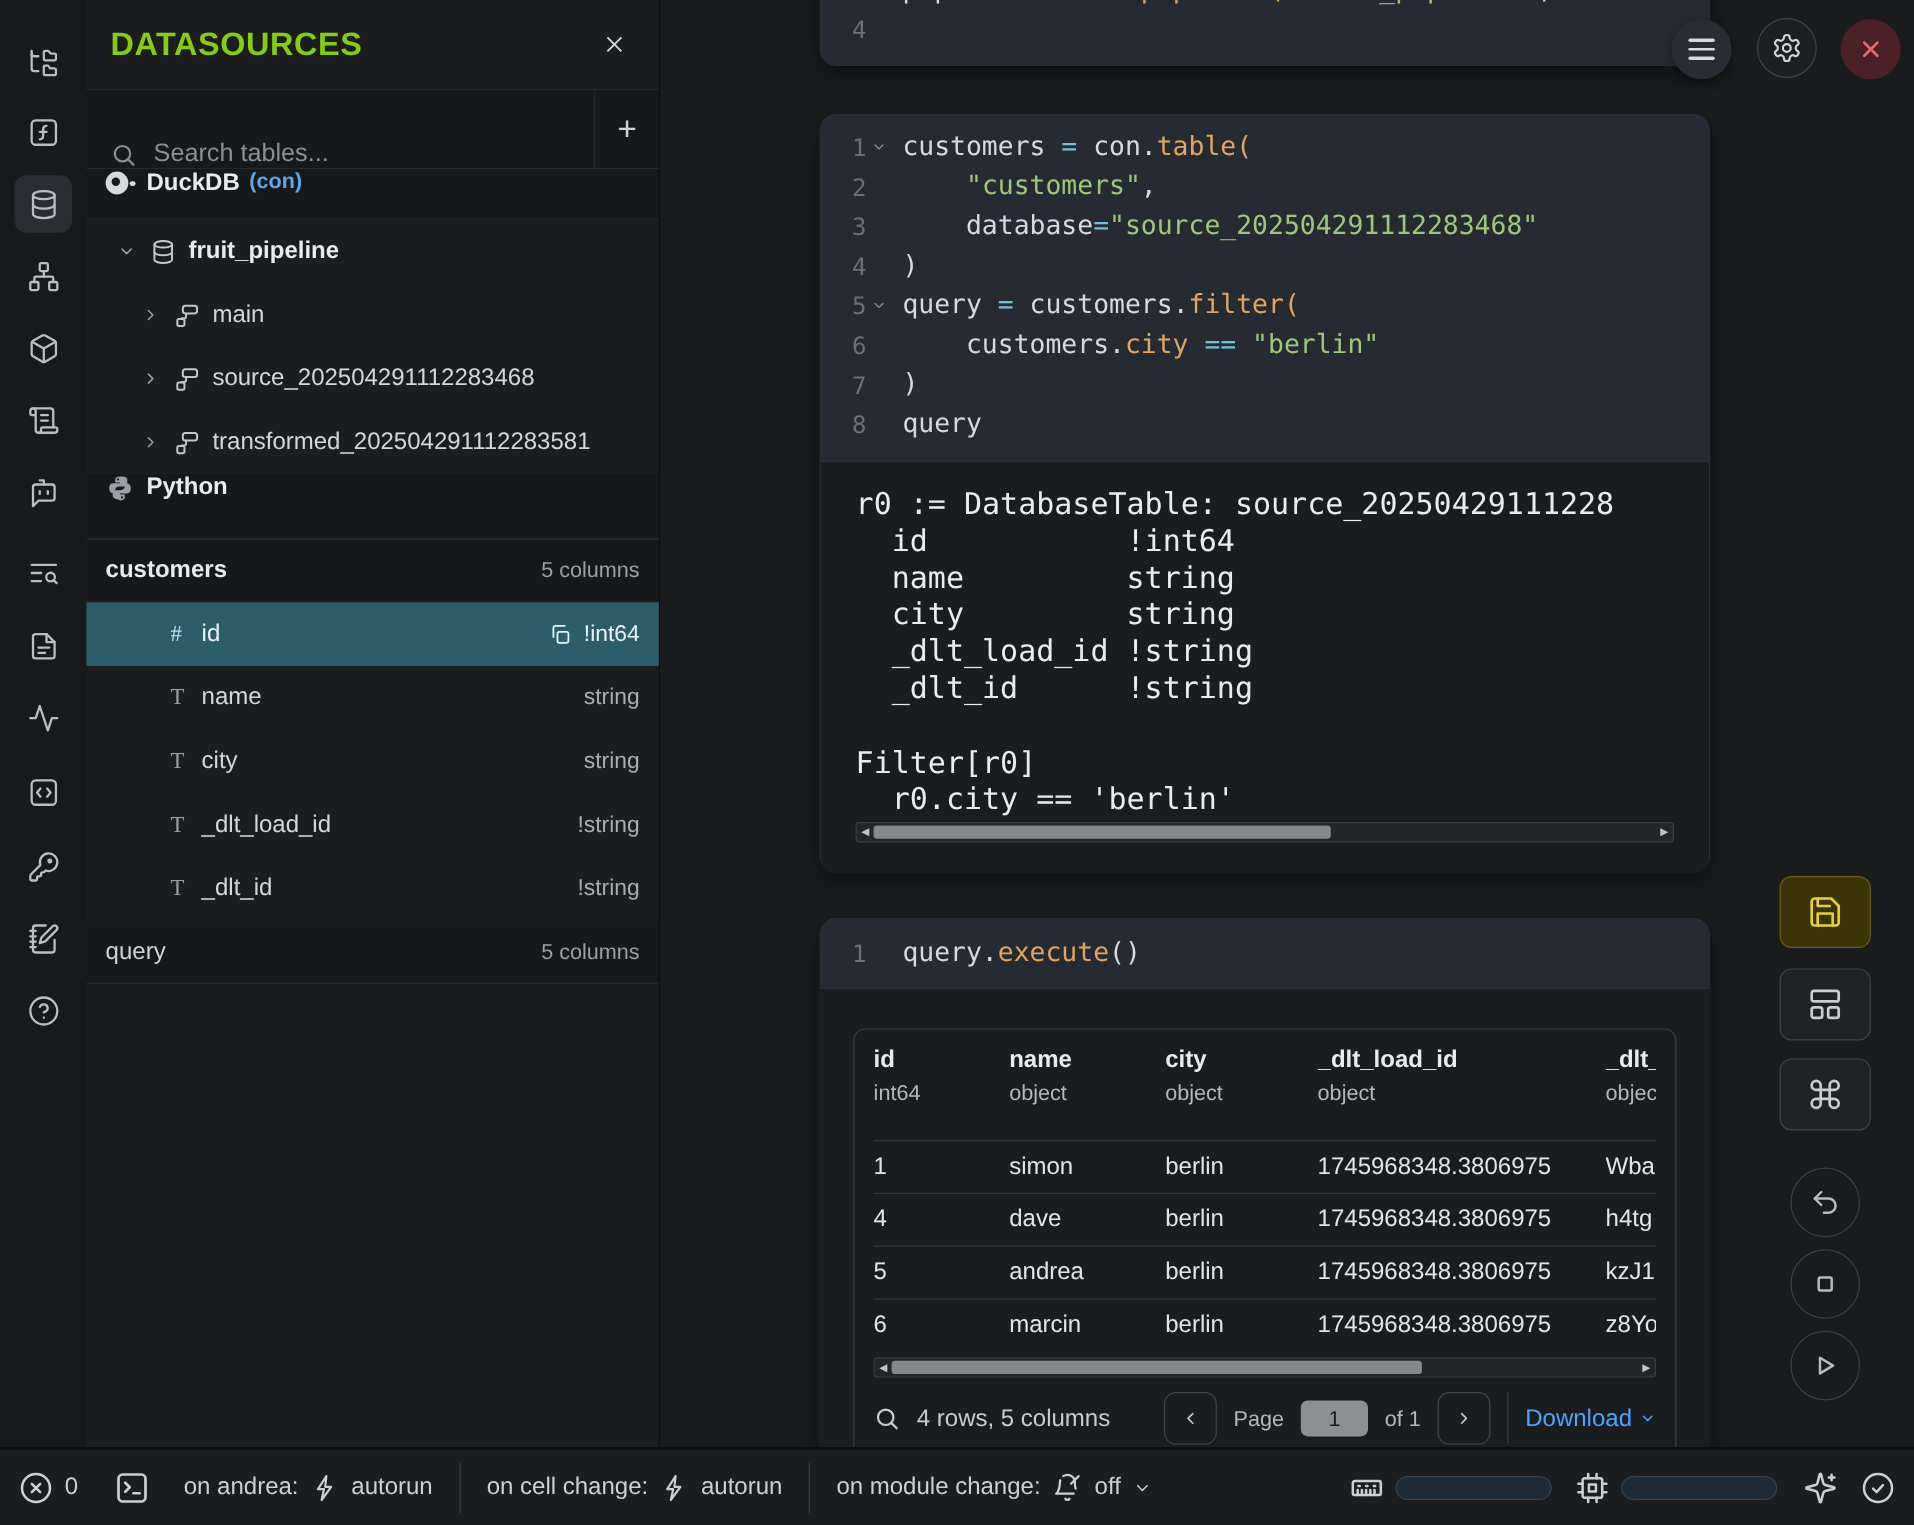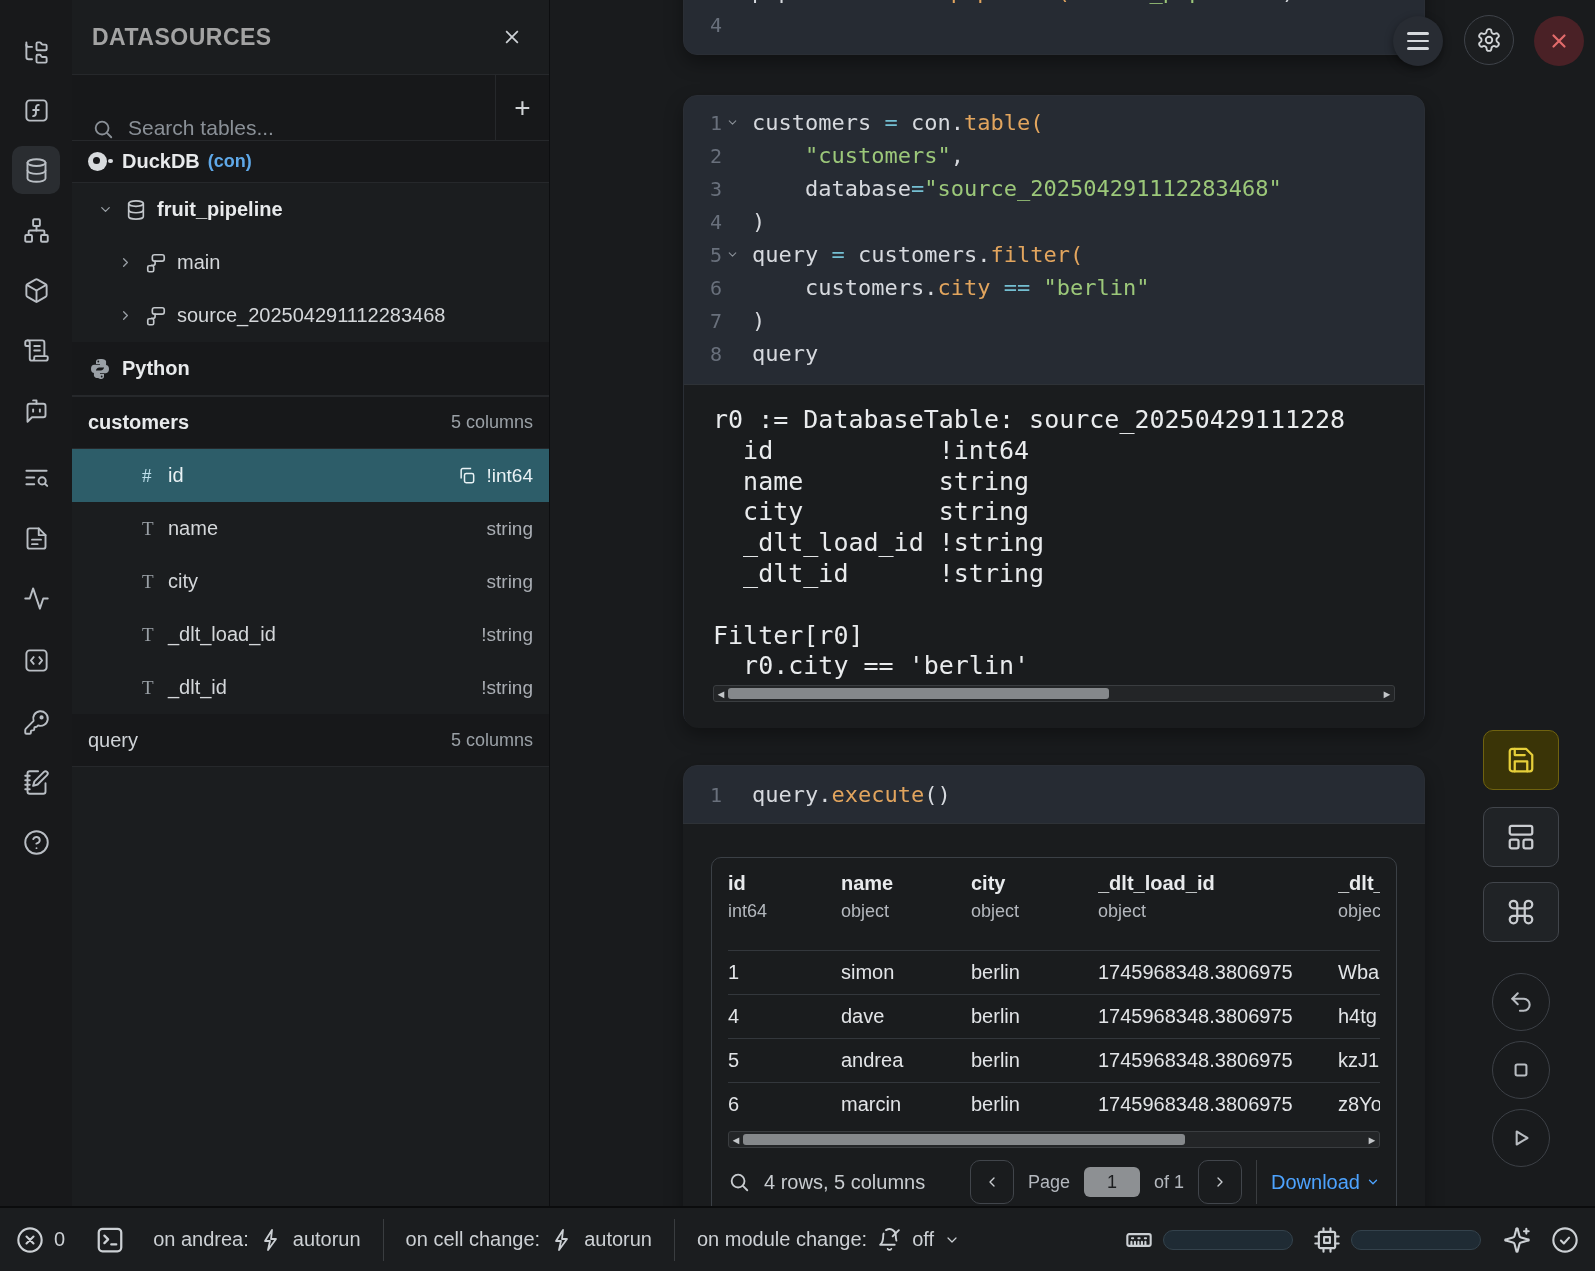--- a/index.html
+++ b/index.html
@@ -14,33 +14,33 @@
     display:flex; align-items:center; justify-content:center; color:#b9bec4; }
   .rail-btn.active { background:#2a2d31; }
   .rail-btn svg { width:27px; height:27px; stroke:currentColor; fill:none;
     stroke-width:1.7; stroke-linecap:round; stroke-linejoin:round; }
 
   
   #panel { position:absolute; left:72px; top:0; width:478px; height:1206px;
     background:#1b1d1f; border-right:1px solid #0d0e10; }
   .panel-header { height:75px; display:flex; align-items:center; padding:0 20px;
     border-bottom:1px solid #26282b; }
-  .panel-title { font-size:23px; font-weight:bold; letter-spacing:.5px; color:#a3a3a3; }
+  .panel-title { font-size:27px; font-weight:bold; letter-spacing:.5px; color:#84cc16; }
   .panel-close { margin-left:auto; width:34px; height:34px; display:flex; align-items:center;
     justify-content:center; color:#cfd3d7; }
   .panel-close svg { width:20px; height:20px; stroke:currentColor; stroke-width:2; }
   .search-row { height:66px; display:flex; align-items:stretch; border-bottom:1px solid #26282b; background:#17181a; }
   .search-box { flex:1; display:flex; align-items:flex-end; padding:0 14px 0 20px; }
   .search-box svg { width:22px; height:22px; stroke:#8a9097; fill:none; stroke-width:2; stroke-linecap:round; }
   .search-input { flex:1; margin-left:14px; background:transparent; border:none; outline:none;
     font-size:21px; color:#d4d7da; font-family:inherit; }
   .search-input::placeholder { color:#8a9097; }
   .add-btn { width:54px; display:flex; align-items:center; justify-content:center;
     border-left:1px solid #26282b; color:#d0d3d6; font-size:28px; font-weight:300; }
-  .section-row { height:42px; display:flex; align-items:center; padding:0 16px;
+  .section-row { height:42px; display:flex; padding:0 16px;
     background:#17181a; border-bottom:1px solid #26282b; }
   .section-row .label { font-weight:bold; color:#e8eaec; font-size:20px; margin-left:10px; }
   .conn-tag { color:#5fa8e8; font-weight:bold; font-size:18px; margin-left:8px; }
   .tree-row { height:53px; display:flex; align-items:center; font-size:20px; color:#d4d7da; }
   .tree-row .chev { width:16px; display:flex; justify-content:center; color:#9aa0a6; }
   .tree-row .chev svg { width:15px; height:15px; stroke:currentColor; fill:none; stroke-width:2; stroke-linecap:round; stroke-linejoin:round; }
   .tree-row .tree-icon { margin:0 10px 0 12px; color:#c3c7cb; }
   .tree-row .tree-icon svg { width:22px; height:22px; stroke:currentColor; fill:none; stroke-width:1.8; stroke-linecap:round; stroke-linejoin:round; }
   .tree-db { padding-left:25px; font-weight:bold; color:#e8eaec; }
   .tree-schema { padding-left:45px; }
@@ -312,20 +312,35 @@
           </svg>
         </span>
       <span class="tree-icon">
           <svg viewBox="0 0 24 24">
             <rect x="8" y="3" width="13" height="7" rx="2.3"></rect>
             <path d="M11 10v2.5a2 2 0 0 1-2 2H7"></path>
             <rect x="3" y="15" width="6.5" height="6.5" rx="1.6"></rect>
           </svg>
         </span>
       <span>source_202504291112283468</span>
+    </div>
+    <div class="tree-row tree-schema">
+      <span class="chev">
+          <svg viewBox="0 0 24 24">
+            <path d="m9 6 6 6-6 6"></path>
+          </svg>
+        </span>
+      <span class="tree-icon">
+          <svg viewBox="0 0 24 24">
+            <rect x="8" y="3" width="13" height="7" rx="2.3"></rect>
+            <path d="M11 10v2.5a2 2 0 0 1-2 2H7"></path>
+            <rect x="3" y="15" width="6.5" height="6.5" rx="1.6"></rect>
+          </svg>
+        </span>
+      <span>transformed_202504291112283581</span>
     </div>
 
     <div class="section-row" style="height:54px">
       <span style="width:24px;height:24px;display:inline-block">
         <svg viewBox="0 0 24 24" style="width:24px;height:24px" fill="#9aa0a6" stroke="none">
             <path d="M11.9 2c-2.3 0-3.9.8-3.9 2.6V7h4v.8H6.2C4.3 7.8 3 9.2 3 11.9s1.3 4.1 3.2 4.1H8v-2.3c0-1.8 1.5-3.2 3.3-3.2h4c1.6 0 2.8-1.2 2.8-2.8V4.6C18.1 2.9 16 2 13.9 2Zm-1.6 1.6a.9.9 0 1 1 0 1.8.9.9 0 0 1 0-1.8Z"></path>
             <path d="M12.1 22c2.3 0 3.9-.8 3.9-2.6V17h-4v-.8h5.8c1.9 0 3.2-1.4 3.2-4.1s-1.3-4.1-3.2-4.1H16v2.3c0 1.8-1.5 3.2-3.3 3.2h-4c-1.6 0-2.8 1.2-2.8 2.8v2.1c0 1.7 2.1 2.6 4.2 2.6Zm1.6-1.6a.9.9 0 1 1 0-1.8.9.9 0 0 1 0 1.8Z"></path>
           </svg>
       </span>
       <span class="label">Python</span>

